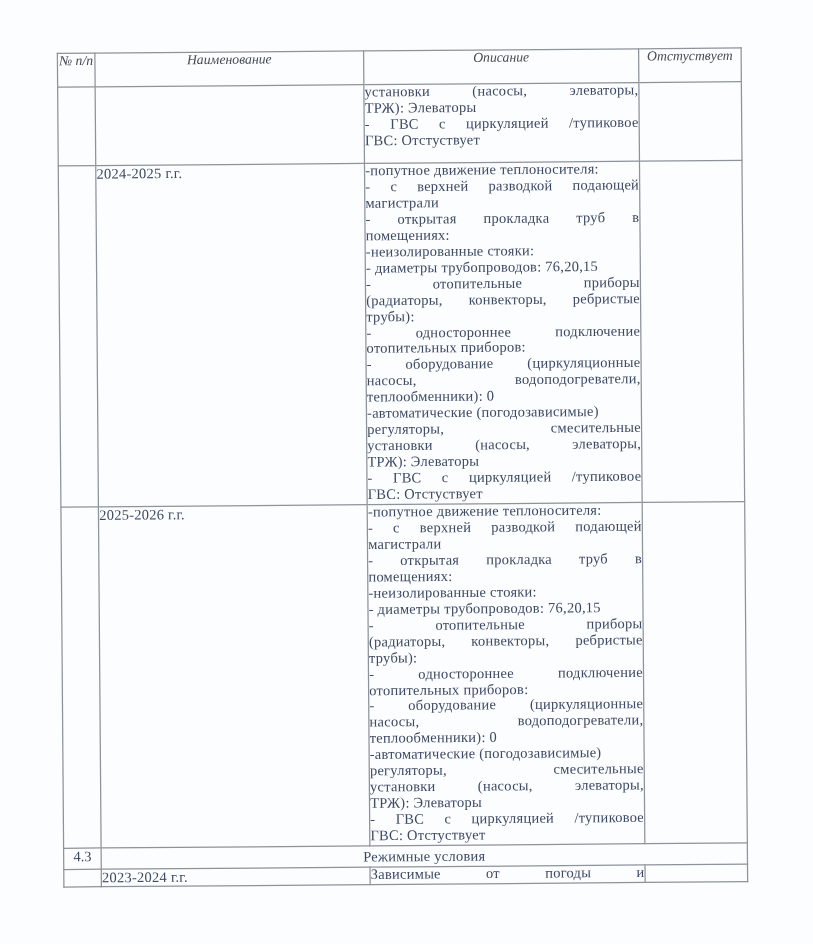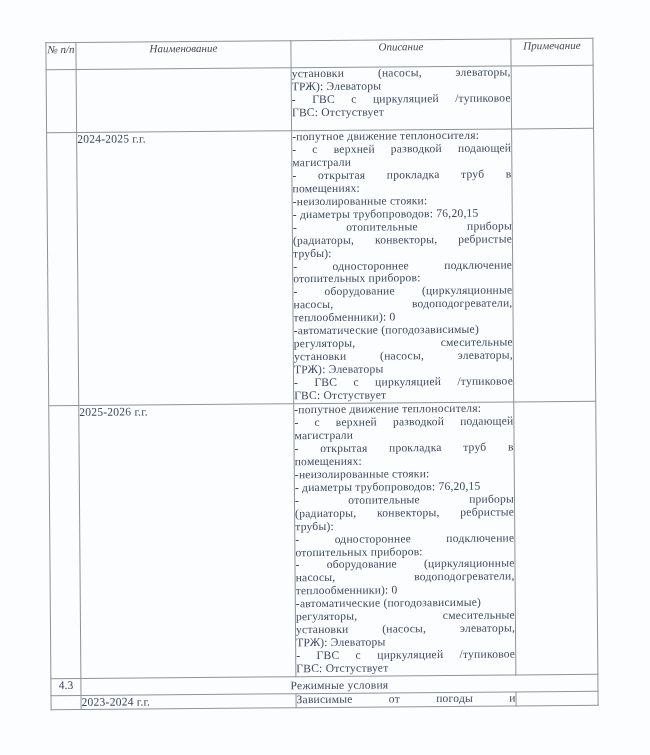--- a/index.html
+++ b/index.html
@@ -98,21 +98,21 @@
       <col class="w-no">
       <col class="w-name">
       <col class="w-desc">
       <col class="w-note">
     </colgroup>
     <thead>
       <tr>
         <th>№ п/п</th>
         <th>Наименование</th>
         <th>Описание</th>
-        <th>Примечание</th>
+        <th>Отстуствует</th>
       </tr>
     </thead>
     <tbody>
         <tr>
           <td class="c-no"></td>
           <td class="c-name"></td>
           <td class="c-desc">
             <div class="line j">установки (насосы, элеваторы,</div>
             <div class="line">ТРЖ): Элеваторы</div>
             <div class="line j">- ГВС с циркуляцией /тупиковое</div>

